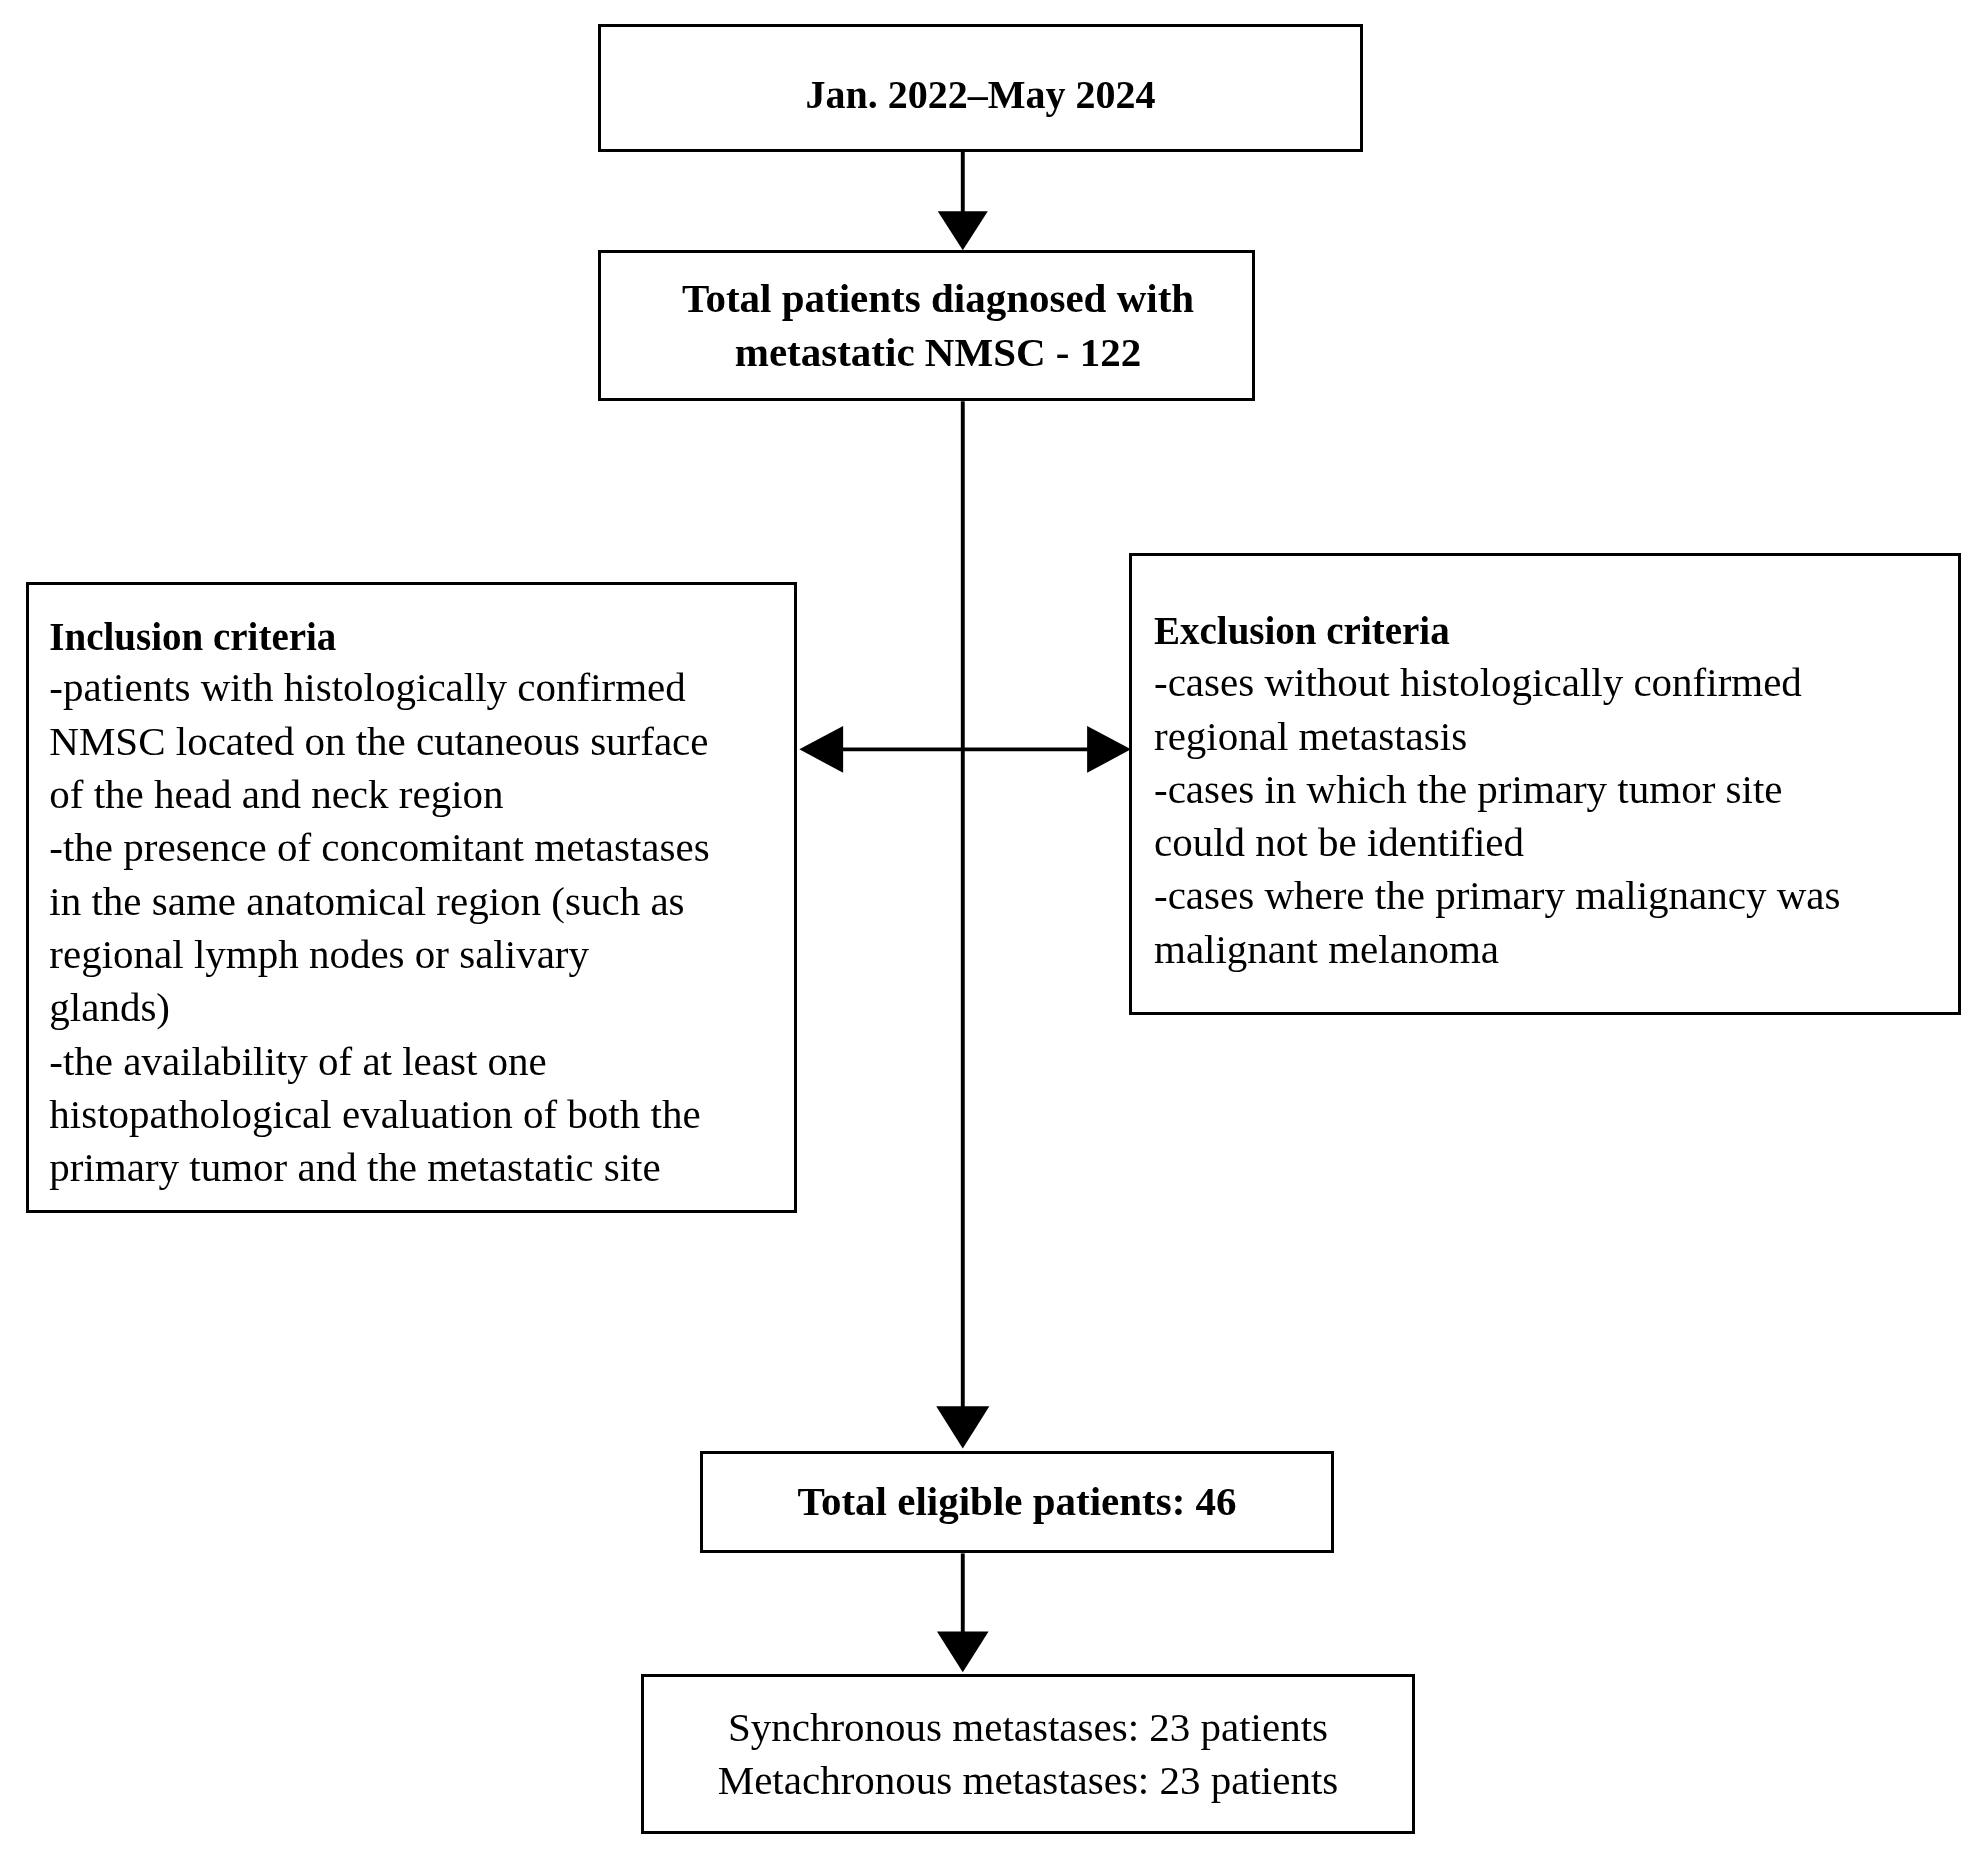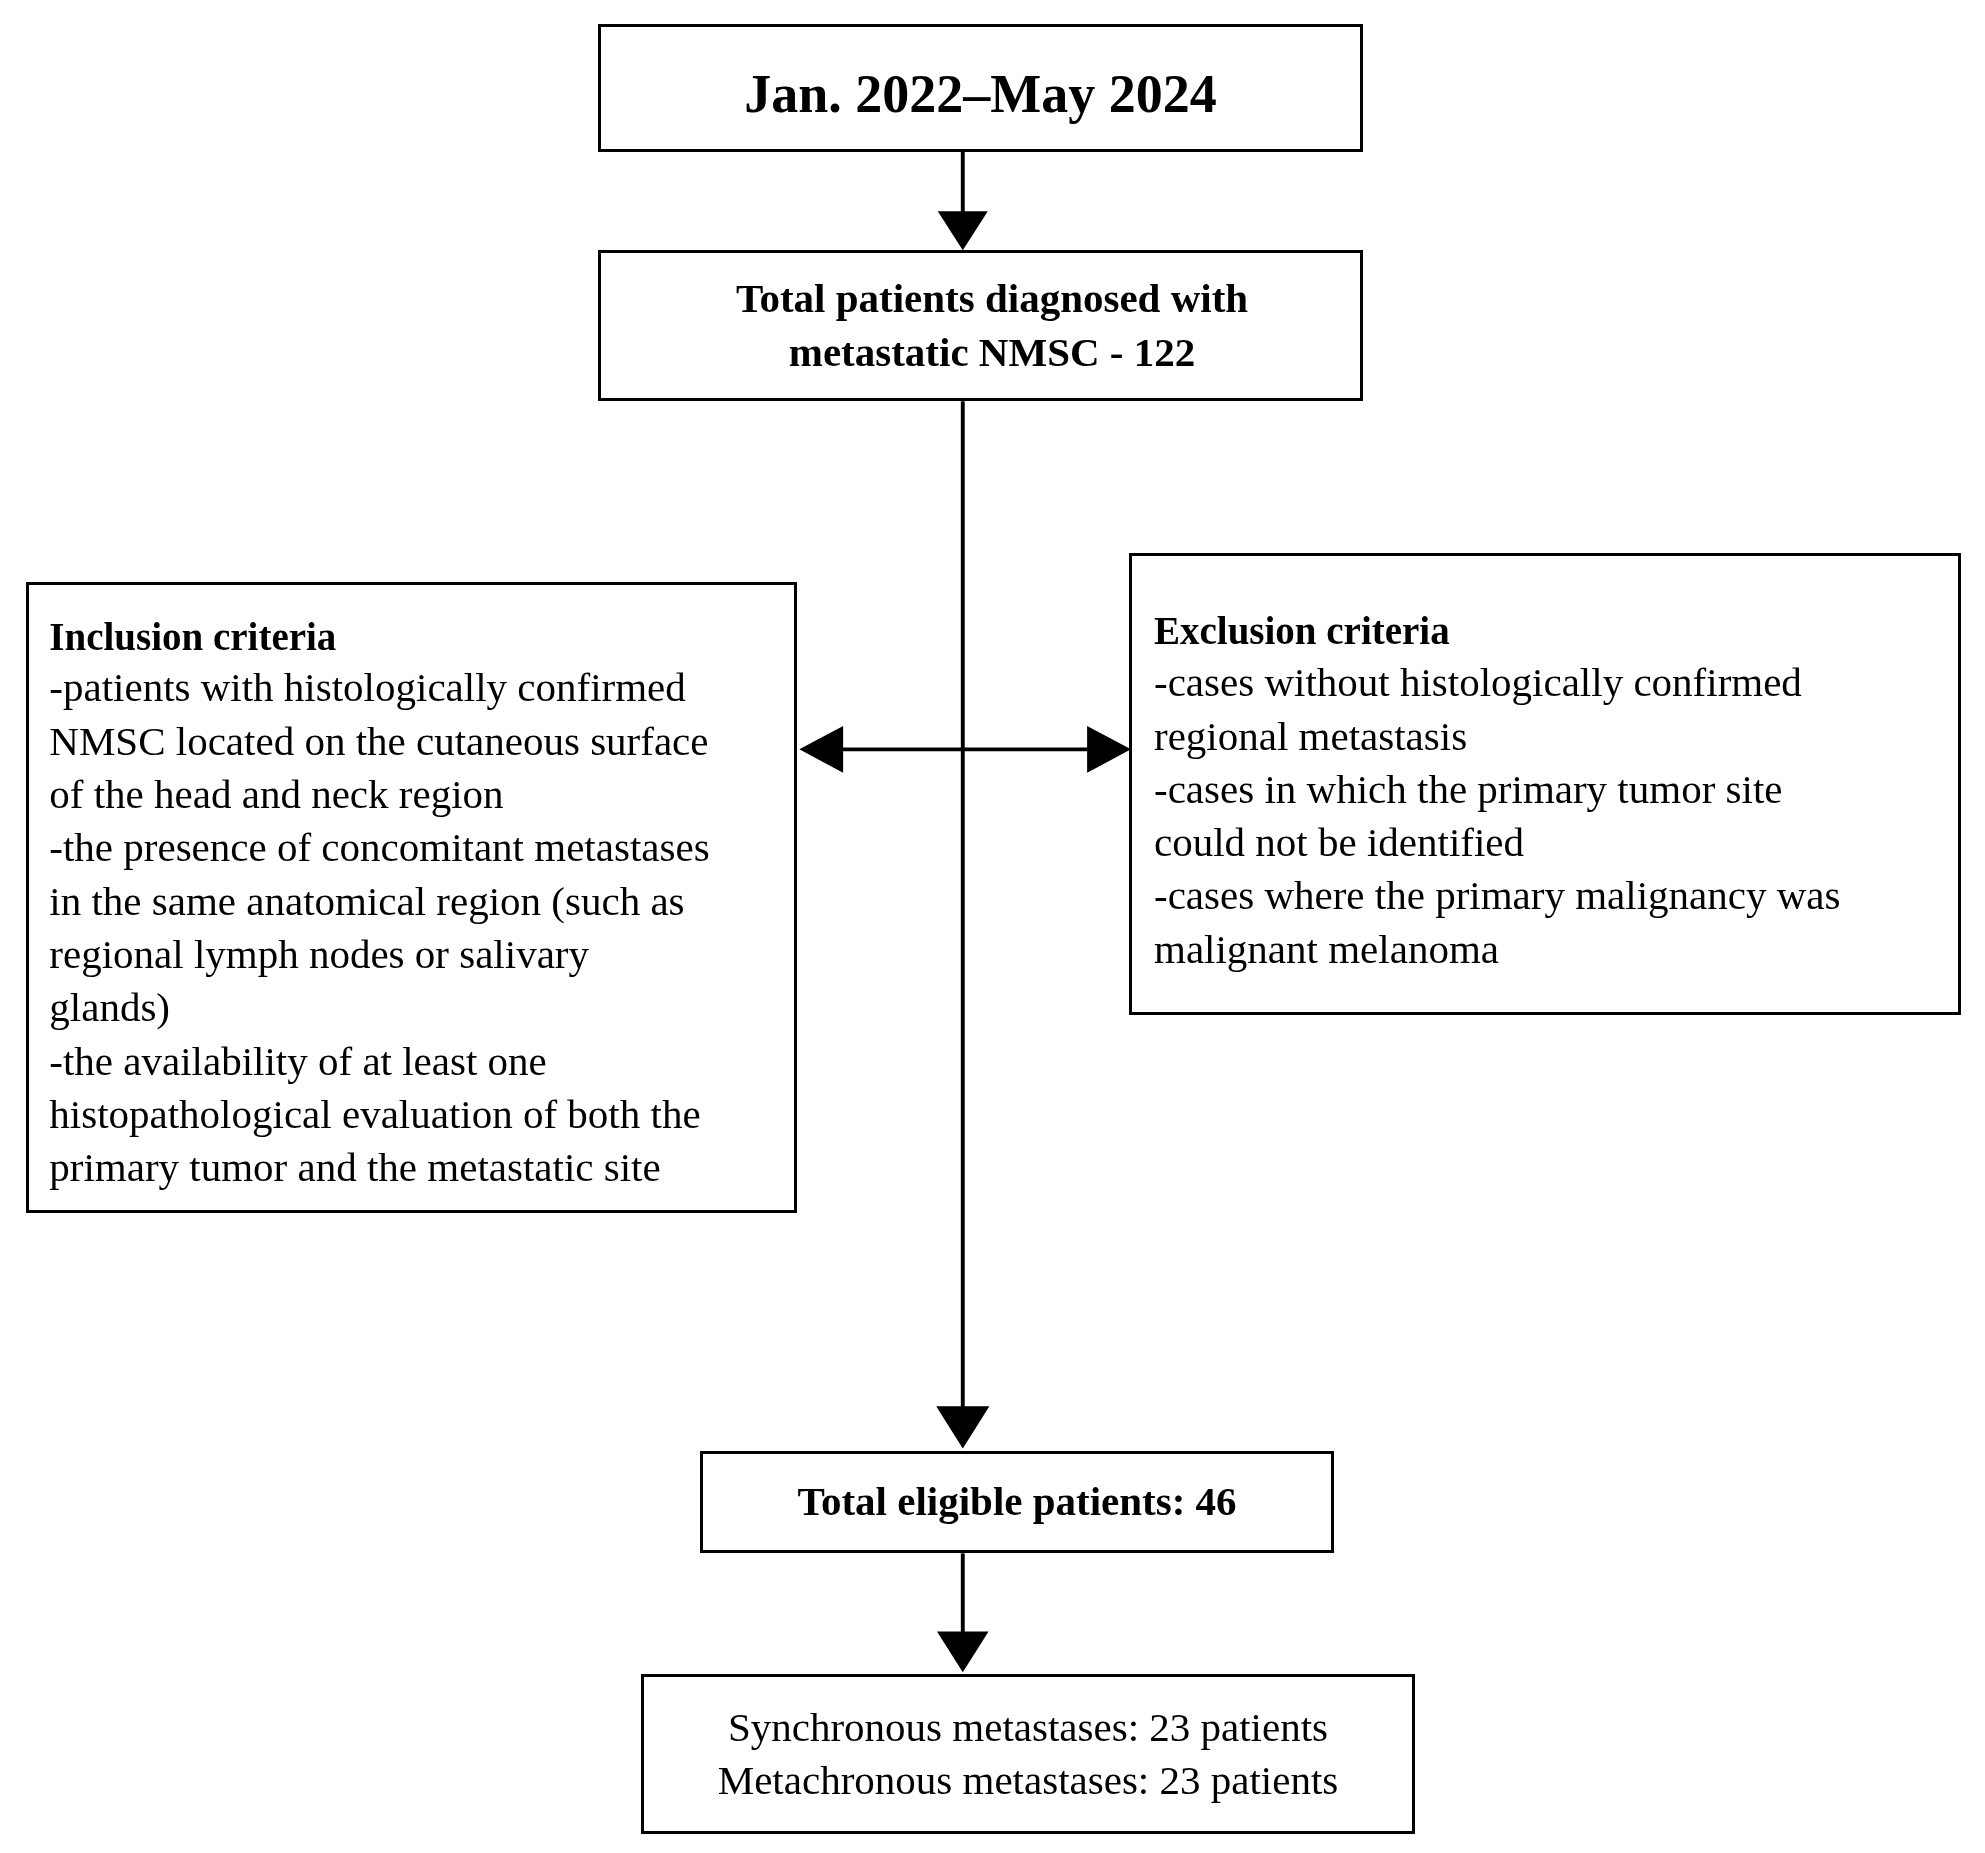--- a/index.html
+++ b/index.html
@@ -40,29 +40,29 @@
   .node-text {
     display: block;
     width: 100%;
   }
   
   #node-period {
     left: 598px;  top: 23.5px;
     width: 765px; height: 128px;
   }
   #node-period .node-text {
-    font-size: 54px;
+    font-size: 40px;
     font-weight: bold;
     line-height: 1.25;
     margin-top: 15px;
   }
 
   #node-total-diagnosed {
     left: 598px;  top: 250px;
-    width: 765px; height: 151px; padding-left: 23px;
+    width: 657px; height: 151px; padding-left: 23px;
   }
   #node-total-diagnosed .node-text {
     font-size: 41px;
     font-weight: bold;
     line-height: 1.3;
   }
 
   #node-inclusion {
     left: 26px;  top: 582px;
     width: 771px; height: 631px;

